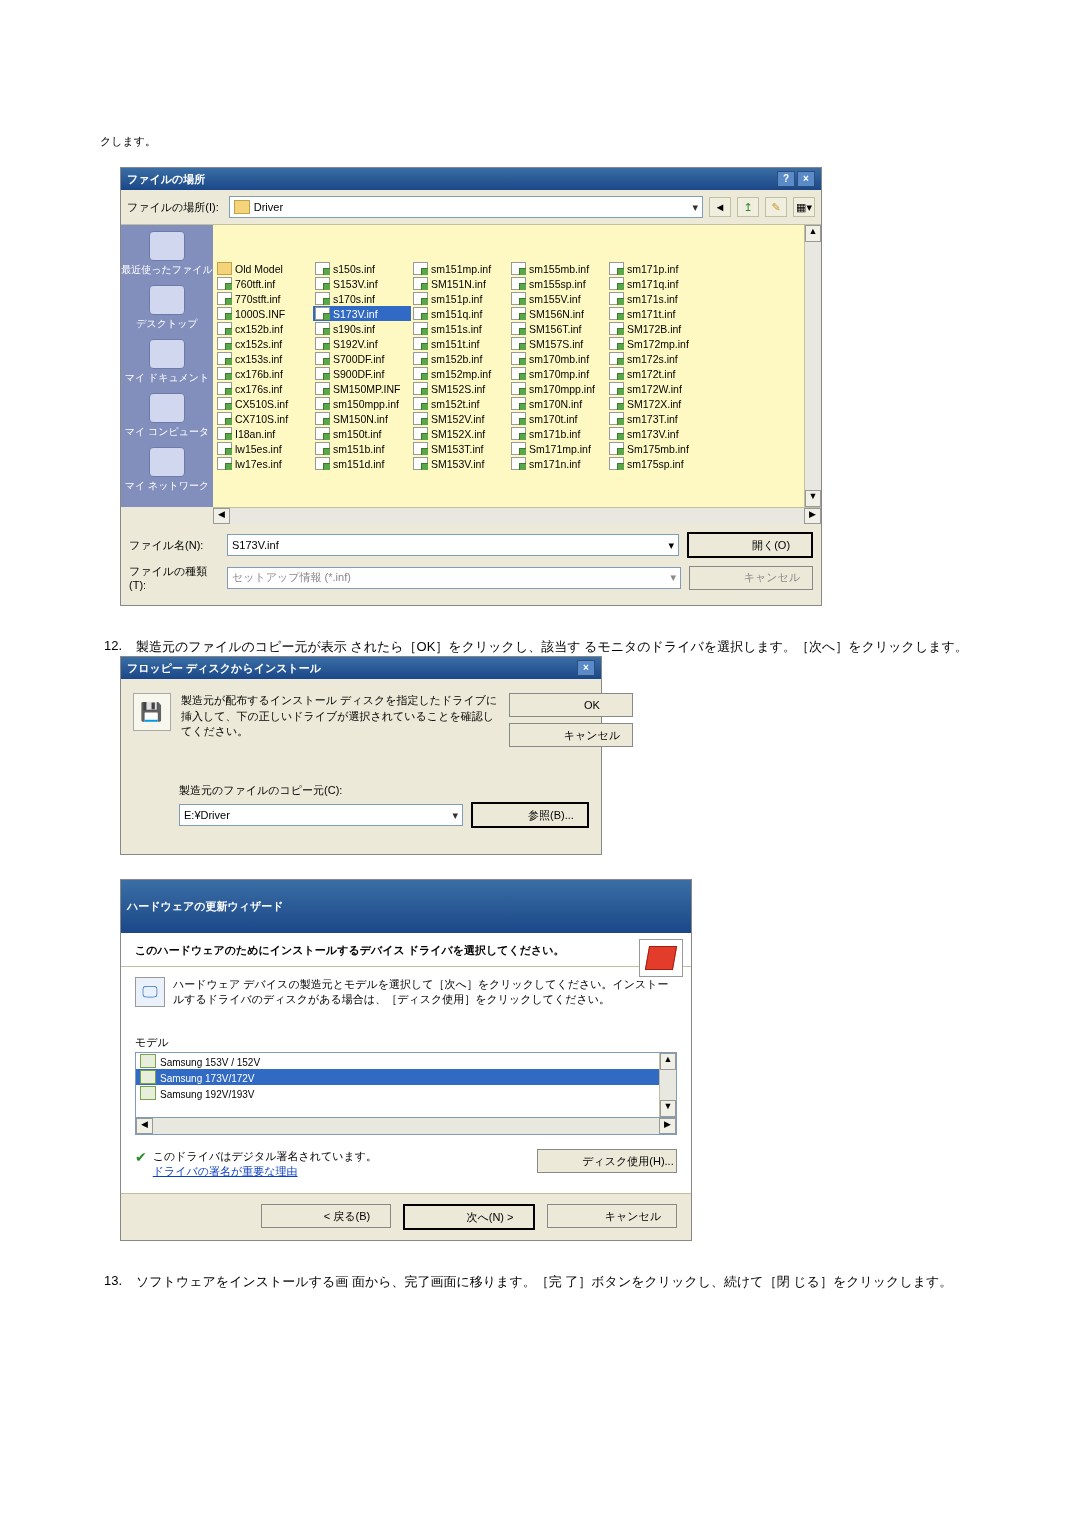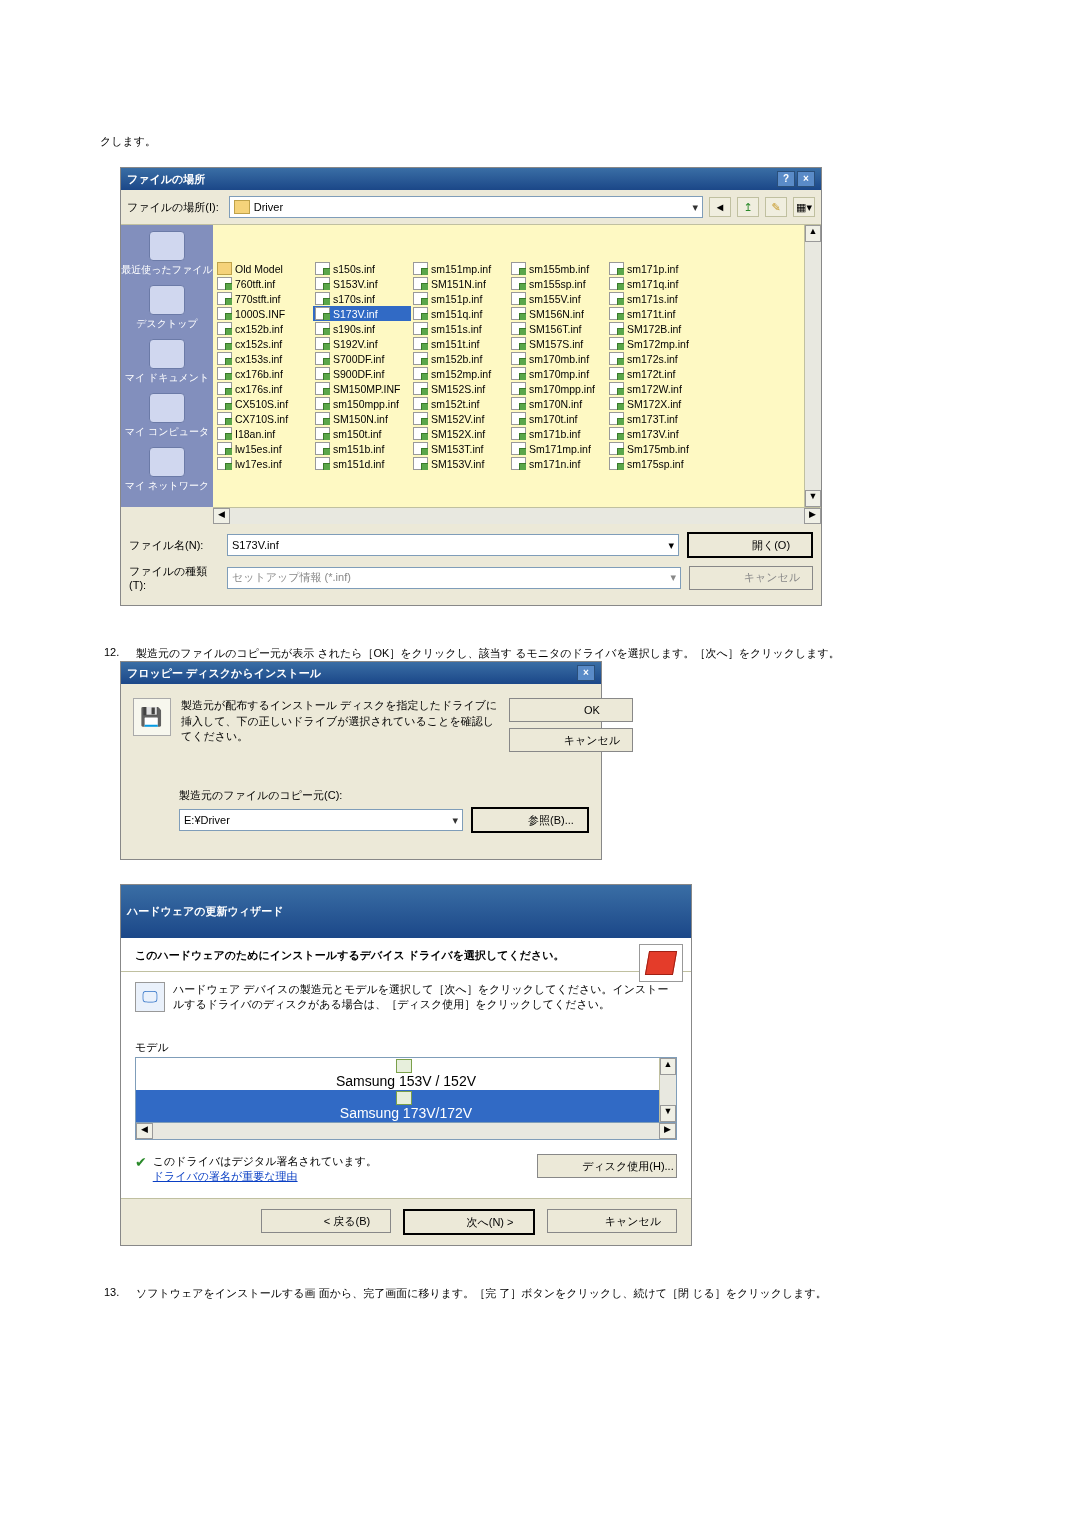--- a/index.html
+++ b/index.html
@@ -12,22 +12,22 @@
   }
   .page {
     padding: 130px 100px 60px 100px;
   }
   .blocktext {
     font-size: 11px;
     margin: 4px 0 18px 0;
   }
   .step {
     display: flex;
-    margin-top: 40px;
-    font-size: 11px;
+    margin-top: 32px;
+    font-size: 13px;
   }
   .step-num { width: 32px; flex: 0 0 32px; padding-left:4px;}
   .step-body { flex: 1; line-height: 1.4; }
 
   
   .filedlg {
     width: 700px;
     border: 1px solid #888;
     margin-top: 8px;
     margin-left: 20px;
@@ -176,21 +176,21 @@
   .hwhead .logo .g{width:26px;height:22px;background:#e43c2a;border:1px solid #a02014;transform:skewX(-10deg);}
   .hwsep{height:1px;background:#c0c0a0;margin:0 0 10px 0;}
   .hwnote{display:flex;gap:8px;padding:0 14px 14px 14px;}
   .hwnote .ni{
     width:28px;height:28px;border:1px solid #999;background:#eaf1fb;
     display:flex;align-items:center;justify-content:center;color:#3676c8;font-size:16px;flex:0 0 28px;
   }
   .modelbox{margin:14px 14px 6px 14px;}
   .modelhead{font-size:11px;margin-bottom:2px;}
   .modellist{border:1px solid #7f9db9;background:#fff;height:64px;overflow:hidden;position:relative;}
-  .mrow{display:flex;align-items:center;padding:1px 4px;font-size:14px;flex-direction:column;}
+  .mrow{display:flex;align-items:flex-end;padding:1px 4px;font-size:10px;}
   .mrow.sel{background:#316ac5;color:#fff;}
   .mrow .mic{width:14px;height:12px;background:#e7efdc;border:1px solid #7aa04a;margin-right:4px;}
   .modvscroll{position:absolute;right:0;top:0;bottom:0;width:16px;background:#e8e8e0;border-left:1px solid #c0c0a0;}
   .modvscroll .btn{height:15px;border:1px solid #999;background:#f0f0e6;text-align:center;font-size:9px;}
   .modhscroll{height:16px;border:1px solid #7f9db9;border-top:none;display:flex;}
   .modhscroll .btn{width:15px;border:1px solid #999;background:#f0f0e6;text-align:center;font-size:9px;}
   .modhscroll .track{flex:1;background:#e8e8e0;}
   .sigrow{display:flex;align-items:flex-start;justify-content:space-between;padding:8px 14px;}
   .sigrow .left{display:flex;gap:6px;}
   .sigrow .check{color:#2a8a2a;font-size:14px;}

